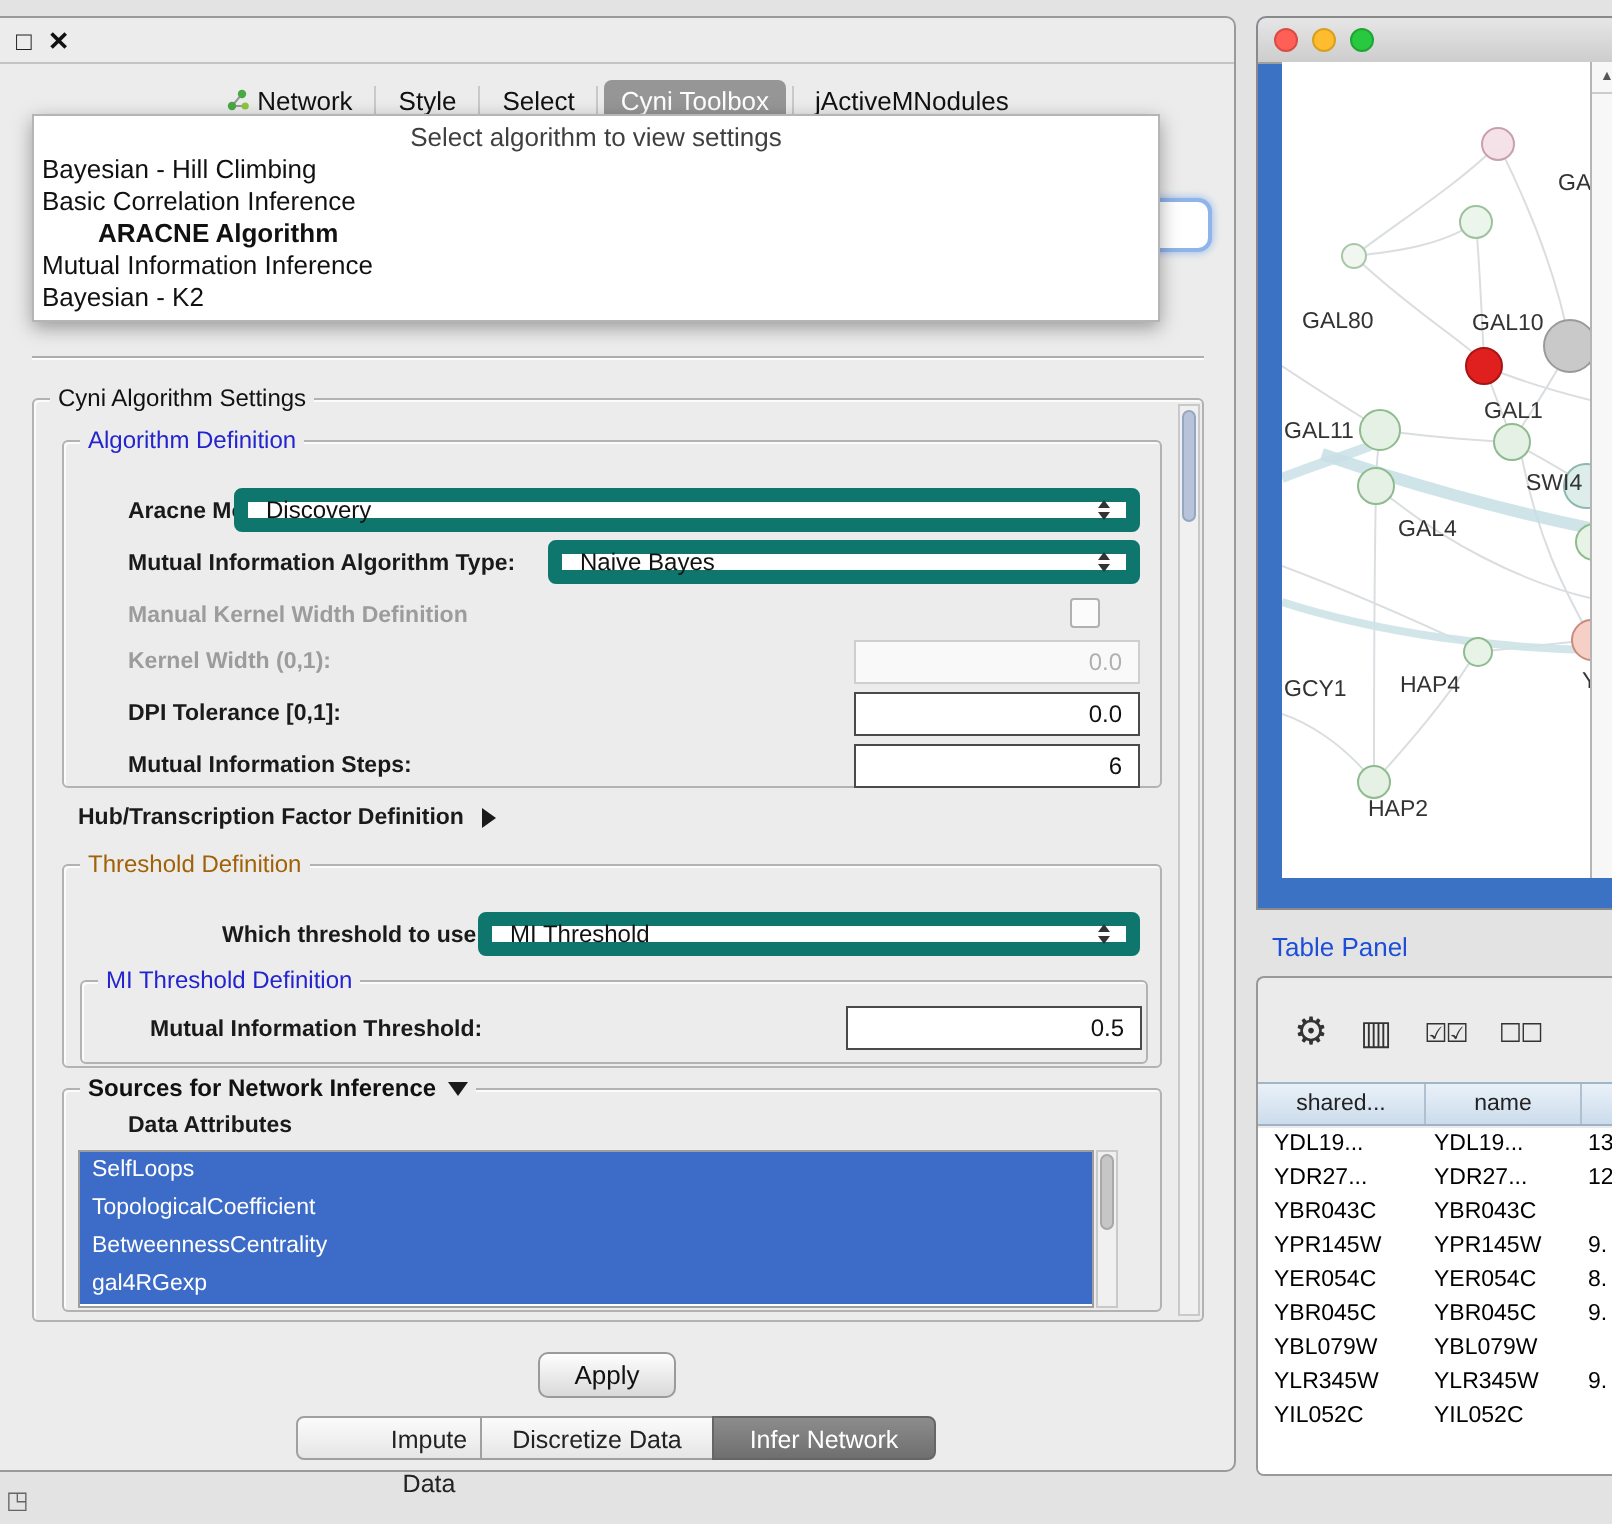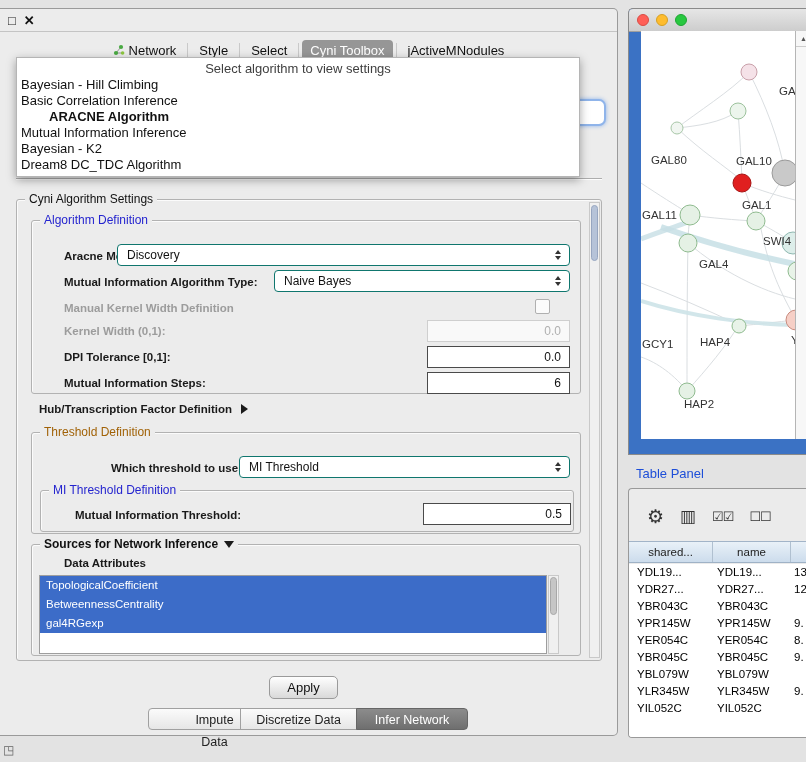--- a/index.html
+++ b/index.html
@@ -30,21 +30,21 @@
   
   .groupbox{position:absolute;border:1px solid #b2b2b2;border-radius:3px;box-shadow:inset 1px 1px 0 rgba(255,255,255,.8);box-sizing:border-box;}
   .gb-title{position:absolute;top:-8px;left:8px;background:#ececec;padding:0 4px;font-size:12px;color:#111;white-space:nowrap;display:flex;align-items:center;gap:6px;}
   .gb-title.blue{color:#2424cf;}
   .gb-title.green{color:#a16207;}
   .gb-title.bold{font-weight:bold;color:#111;justify-content:space-between;}
 
   .lbl{position:absolute;font-size:11.5px;font-weight:bold;color:#1a1a1a;white-space:nowrap;margin-left:24px;}
   .lbl.disabled{color:#9c9c9c;}
 
-  .combo{position:absolute;height:22px;background:#fff;border:1px solid #0f766e;border-radius:4px;display:flex;align-items:center;padding:0 5px 0 9px;font-size:12px;box-sizing:border-box;box-shadow:inset 0 1px 0 #fff;}
+  .combo{position:absolute;height:22px;background:#fff;border:7px solid #0f766e;border-radius:4px;display:flex;align-items:center;padding:0 5px 0 9px;font-size:12px;box-sizing:border-box;box-shadow:inset 0 1px 0 #fff;}
   .combo-val{flex:1;}
   .arrows{display:flex;flex-direction:column;align-items:center;gap:2px;width:12px;}
   .tri-up{width:0;height:0;border-left:3.5px solid transparent;border-right:3.5px solid transparent;border-bottom:4.5px solid #333;}
   .tri-down{width:0;height:0;border-left:3.5px solid transparent;border-right:3.5px solid transparent;border-top:4.5px solid #333;}
 
   .field{position:absolute;height:22px;background:#fff;border:1px solid #9e9e9e;display:flex;align-items:center;justify-content:flex-end;padding:0 8px;font-size:12px;box-sizing:border-box;}
   .field.dark{border-color:#4a4a4a;}
   .field.disabled{color:#b0b0b0;border-color:#cfcfcf;background:#f9f9f9;}
 
   .checkbox{position:absolute;width:13px;height:13px;border:1px solid #b0b0b0;border-radius:2px;background:#fbfbfb;}
@@ -146,21 +146,20 @@
   <div class="etch-line"></div>
 
   <div class="popup">
     <div class="dd-placeholder">Select algorithm to view settings</div>
     <div class="dd-items">
         <div class="dd-item">Bayesian - Hill Climbing</div>
         <div class="dd-item">Basic Correlation Inference</div>
         <div class="dd-item dd-selected">ARACNE Algorithm</div>
         <div class="dd-item">Mutual Information Inference</div>
         <div class="dd-item">Bayesian - K2</div>
-        <div class="dd-item">Dream8 DC_TDC Algorithm</div>
       </div>
   </div>
 
   <div class="groupbox" style="left:16px;top:190px;width:586px;height:462px;">
     <span class="gb-title">Cyni Algorithm Settings</span>
     <div class="vscroll" style="right:1px;top:2px;bottom:2px;width:11px;">
       <div class="vthumb" style="top:2px;height:54px;"></div>
     </div>
 
     <div class="groupbox" style="left:14px;top:20px;width:550px;height:174px;">
@@ -221,20 +220,21 @@
       </div>
     </div>
 
     <div class="groupbox" style="left:14px;top:344px;width:550px;height:112px;">
       <span class="gb-title bold">
         <span>Sources for Network Inference</span>
         <span class="tri-down-sm"></span>
       </span>
       <span class="lbl" style="left:8px;top:12px;">Data Attributes</span>
       <div class="listbox" style="left:7px;top:30px;width:508px;height:79px;">
+          <div class="list-item">SelfLoops</div>
           <div class="list-item">TopologicalCoefficient</div>
           <div class="list-item">BetweennessCentrality</div>
           <div class="list-item">gal4RGexp</div>
         </div>
       <div class="vscroll" style="left:516px;top:30px;width:11px;height:79px;">
         <div class="vthumb gray" style="top:1px;height:36px;"></div>
       </div>
     </div>
   </div>
 

